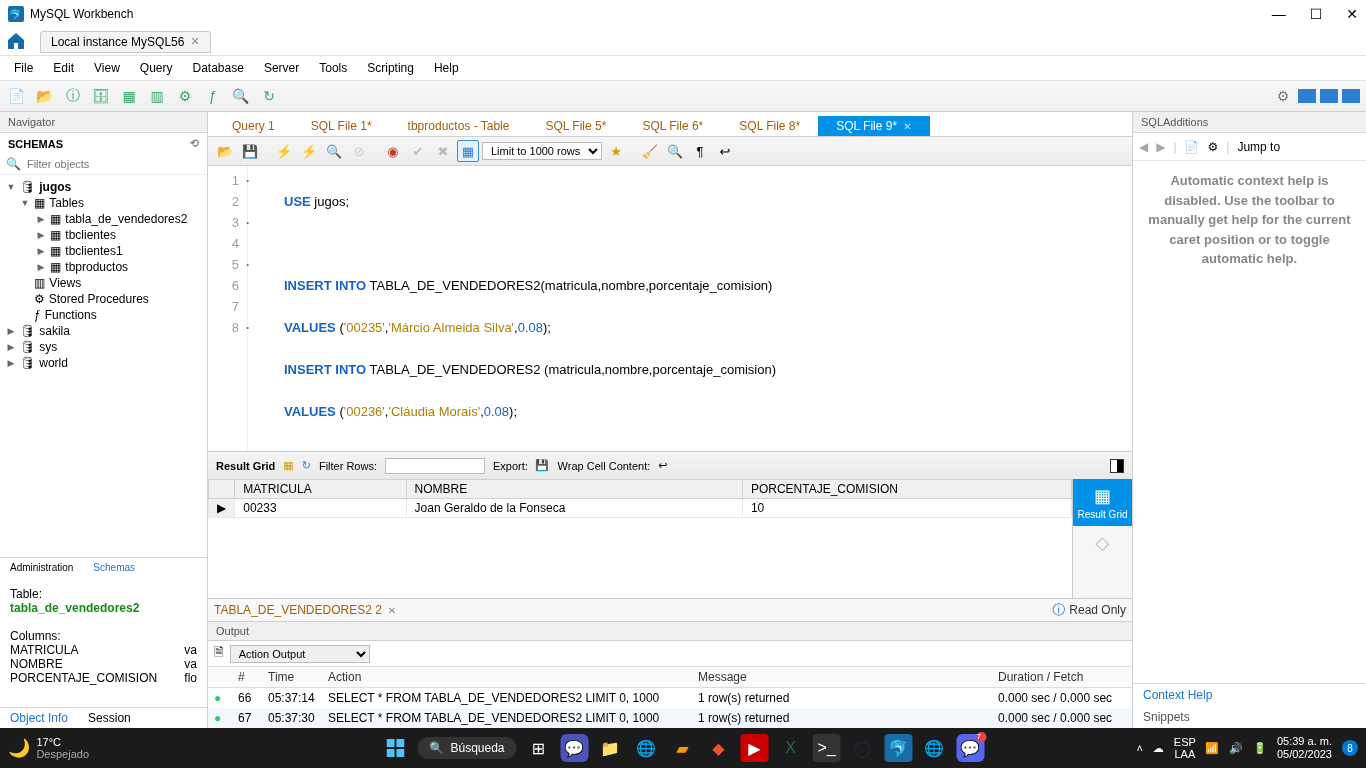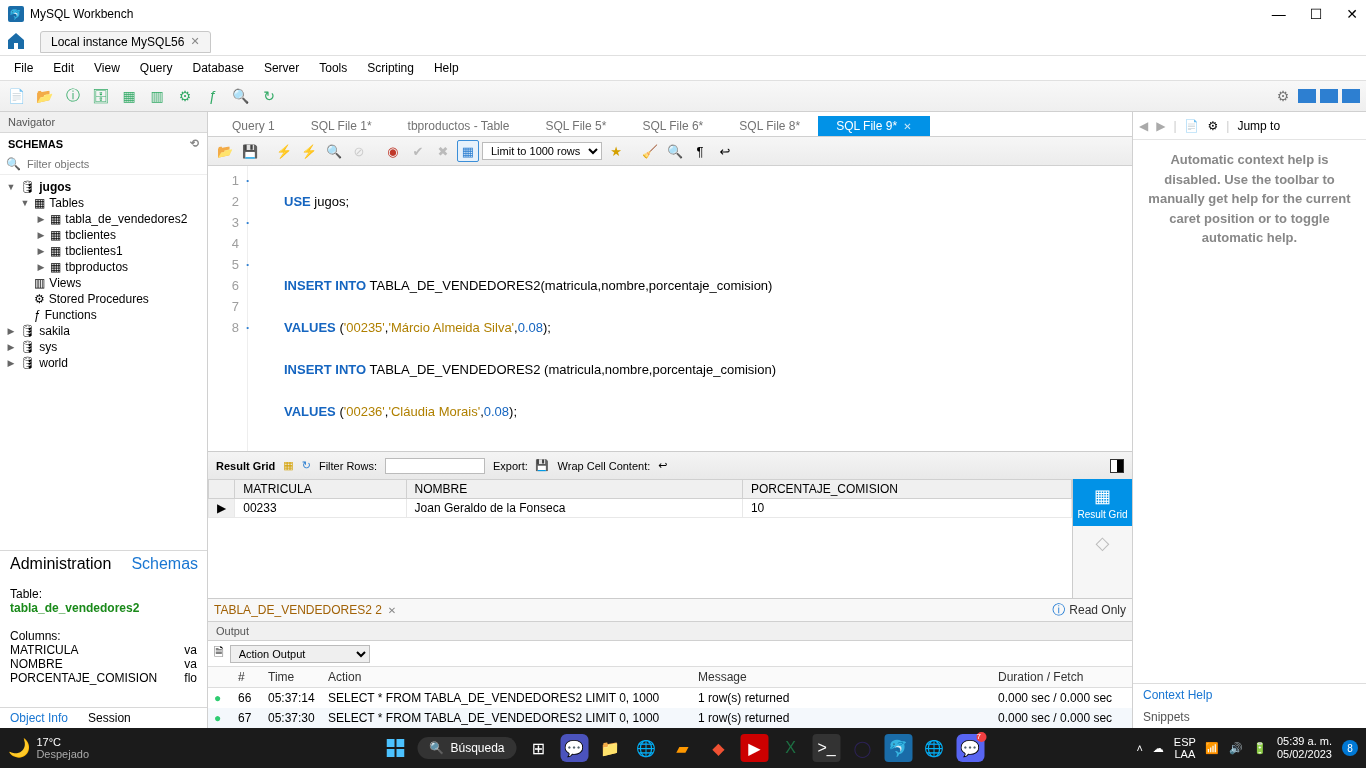--- a/index.html
+++ b/index.html
@@ -39,34 +39,34 @@
 .schemas-h .refresh { margin-left: auto; color: #888; }
 .filter-row { display: flex; align-items: center; padding: 2px 6px; gap: 4px; border-bottom: 1px solid #eee; }
 .filter-row input { flex: 1; border: none; outline: none; font-size: 11px; color: #999; padding: 2px; }
 .tree { flex: 1; overflow: auto; padding: 4px 0; font-size: 12px; }
 .tree-item { display: flex; align-items: center; padding: 1px 6px; gap: 4px; cursor: pointer; white-space: nowrap; }
 .tree-item .tw { width: 10px; text-align: center; color: #666; font-size: 9px; }
 .bold { font-weight: bold; }
 .ind1 { padding-left: 20px; }
 .ind2 { padding-left: 36px; }
 .nav-tabs { display: flex; border-top: 1px solid #d8d8d8; }
-.nav-tabs span { padding: 4px 10px; font-size: 16px; cursor: pointer; }
+.nav-tabs span { padding: 4px 10px; font-size: 10px; cursor: pointer; }
 .nav-tabs .active { color: #1976d2; }
 .info-title { background: #f0f0f0; padding: 4px 8px; font-size: 11px; color: #555; border-top: 1px solid #d8d8d8; border-bottom: 1px solid #d8d8d8; }
 .info-body { padding: 10px; font-size: 12px; flex-shrink: 0; height: 130px; overflow: hidden; }
 .info-body .tname { color: #1a8a1a; font-weight: bold; }
 .info-body .lbl { font-weight: normal; }
 .info-tabs { display: flex; border-top: 1px solid #d8d8d8; }
 .info-tabs span { padding: 3px 10px; font-size: 12px; }
 .info-tabs .active { color: #1976d2; }
 
 
 .center { flex: 1; display: flex; flex-direction: column; min-width: 0; }
 .file-tabs { display: flex; align-items: flex-end; height: 24px; background: #fff; padding-left: 6px; }
-.ftab { padding: 3px 18px; font-size: 12px; color: #737373; cursor: pointer; position: relative; }
+.ftab { padding: 3px 18px; font-size: 12px; color: #a16207; cursor: pointer; position: relative; }
 .ftab.active { background: #0192e7; color: #fff; }
 .ftab.active .tclose { color: #c9e6f8; }
 .ftab .tclose { font-size: 10px; margin-left: 6px; }
 
 .query-toolbar { height: 30px; background: linear-gradient(#f6f6f6,#ececec); border-top: 1px solid #d0d0d0; border-bottom: 1px solid #d0d0d0; display: flex; align-items: center; padding: 0 6px; gap: 3px; }
 .qticon { width: 22px; height: 22px; display: inline-flex; align-items: center; justify-content: center; font-size: 13px; cursor: pointer; border-radius: 2px; }
 .qticon.yellow { color: #d4a000; }
 .qticon.red { color: #c0392b; }
 .qticon.blue { color: #2d7fd1; border: 1px solid #3b8ed8; background: #e6f1fb; }
 .limit-sel { font-size: 11px; padding: 1px 4px; border: 1px solid #bbb; background: #fff; min-width: 110px; }
@@ -423,20 +423,21 @@
             <td>05:37:30</td>
             <td>SELECT * FROM TABLA_DE_VENDEDORES2 LIMIT 0, 1000</td>
             <td>1 row(s) returned</td>
             <td>0.000 sec / 0.000 sec</td>
       </tr>
     </tbody>
       </table>
   </div>
 
   <div class="rightpanel">
+    <div class="rp-title">SQLAdditions</div>
     <div class="rp-toolbar">
       <span class="nav">◀</span>
       <span class="nav">▶</span>
       <span style="color:#ccc">|</span>
       <span>📄</span>
       <span>⚙</span>
       <span style="color:#ccc">|</span>
       <span>Jump to</span>
     </div>
     <div class="rp-body">Automatic context help is disabled. Use the toolbar to manually get help for the current caret position or to toggle automatic help.</div>

